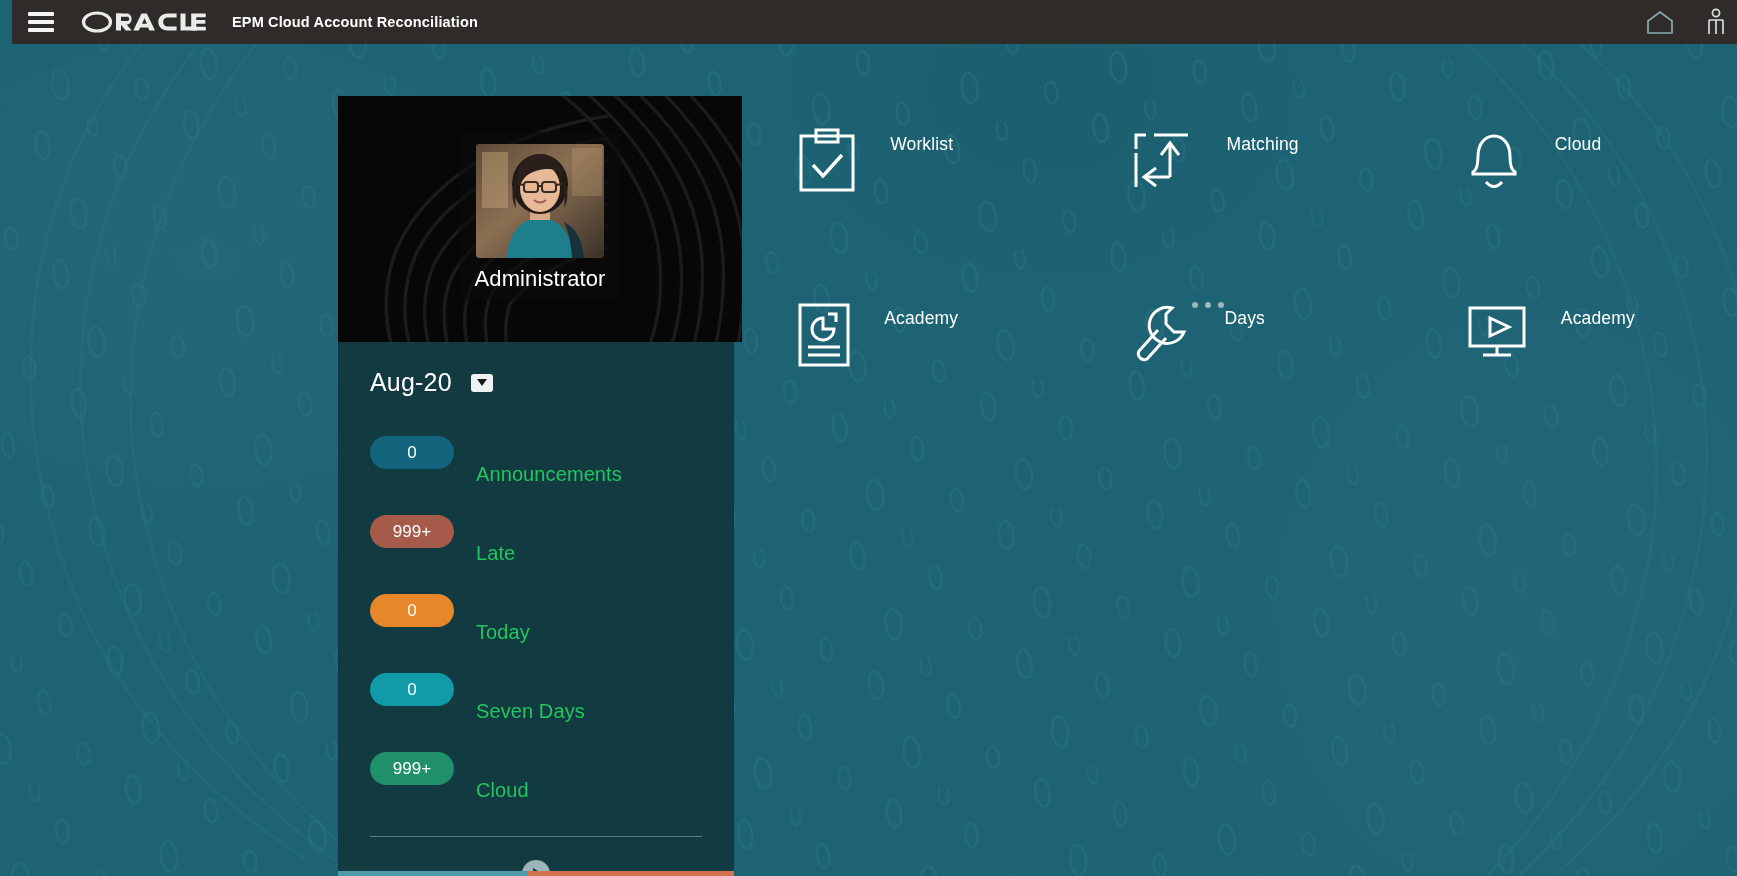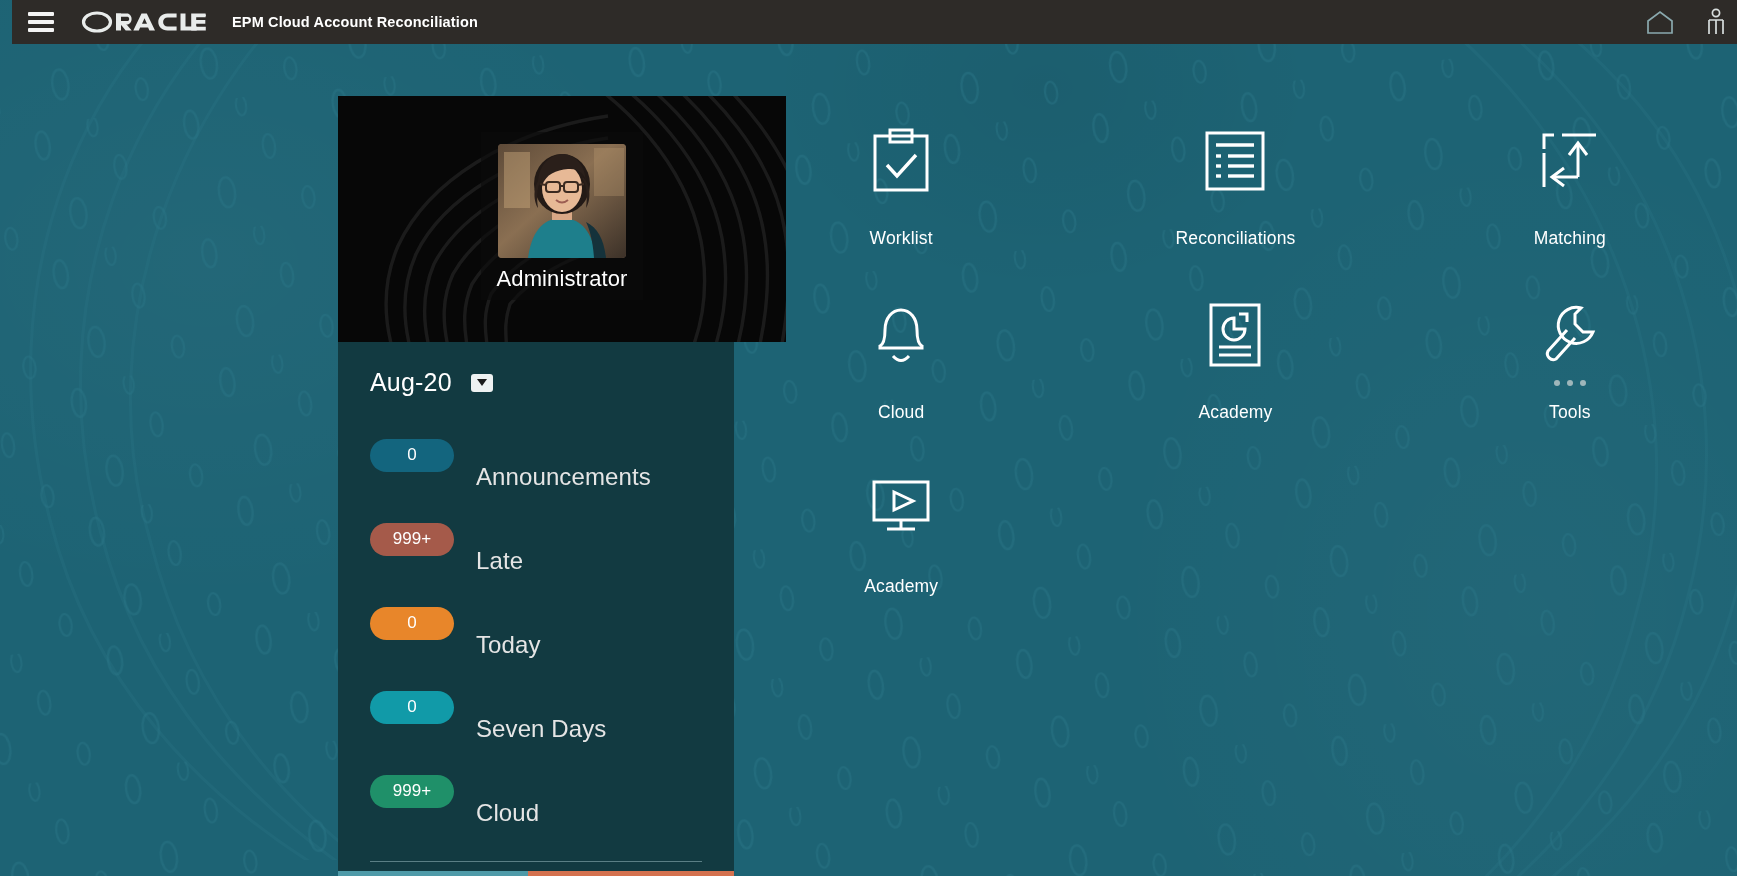--- a/index.html
+++ b/index.html
@@ -72,21 +72,21 @@
   .card {
     position:absolute;
     left:338px; top:96px;
     width:396px; height:780px;
     background:#123a41;
     z-index:10;
     display:flex; flex-direction:column;
   }
   .avatar-banner {
     position:relative;
-    width:448px; height:246px;
+    width:404px; height:246px;
     background:#070707;
     overflow:hidden;
     flex:none;
   }
   .avatar-banner .finger { position:absolute; opacity:.85; }
   .fp-a { left:-60px; top:-10px; }
   .fp-b { right:-90px; top:-30px; }
 
   .avatar-block {
     position:absolute;
@@ -153,22 +153,22 @@
   .badge-pill {
     width:84px; height:33px;
     border-radius:17px;
     display:flex; align-items:center; justify-content:center;
     color:#ffffff;
     font-size:17px;
     flex:none;
   }
   .badge-text {
     margin-left:22px;
-    color:#e5e5e5;
-    font-size:24px;
+    color:#22c55e;
+    font-size:20px;
     letter-spacing:.1px;
     margin-top:44px;
   }
 
   .card-divider {
     height:1px;
     background:rgba(190,225,228,.42);
     margin:22px 0 0 0;
   }
 
@@ -201,21 +201,21 @@
     display:grid;
     grid-template-columns:repeat(3, 1fr);
     grid-template-rows:repeat(3, 174px);
     justify-items:center;
     align-content:start;
     padding-top:26px;
     z-index:10;
   }
   .tile {
     width:210px;
-    display:flex; flex-direction:column; align-items:center;
+    display:flex; flex-direction:row; 
     cursor:pointer;
   }
   .tile-icon {
     height:78px;
     display:flex; align-items:center; justify-content:center;
   }
   .tile-dots {
     height:14px;
     display:flex; align-items:center; justify-content:center; gap:7px;
     margin-top:2px;
@@ -432,42 +432,20 @@
         </div>
         <div class="tile-dots empty">
           <span></span>
           <span></span>
           <span></span>
         </div>
         <div class="tile-label">Worklist</div>
       </div>
       <div class="tile">
         <div class="tile-icon">
-          <svg width="62" height="62" viewBox="0 0 62 62">
-    <rect x="3" y="3" width="56" height="56" fill="none" stroke="#ffffff" stroke-width="3"></rect>
-    <path d="M12 15 h38" stroke="#ffffff" stroke-width="3.4"></path>
-    <g stroke="#ffffff" stroke-width="3.4">
-      <path d="M12 26 h5"></path>
-              <path d="M24 26 h26"></path>
-      <path d="M12 36 h5"></path>
-              <path d="M24 36 h26"></path>
-      <path d="M12 46 h5"></path>
-              <path d="M24 46 h26"></path>
-    </g>
-  </svg>
-        </div>
-        <div class="tile-dots empty">
-          <span></span>
-          <span></span>
-          <span></span>
-        </div>
-        <div class="tile-label">Reconciliations</div>
-      </div>
-      <div class="tile">
-        <div class="tile-icon">
           <svg width="64" height="64" viewBox="0 0 64 64">
     <path d="M6 20 V6 h10" fill="none" stroke="#ffffff" stroke-width="3"></path>
     <path d="M6 24 V58" fill="none" stroke="#ffffff" stroke-width="3"></path>
     <path d="M24 6 H58" fill="none" stroke="#ffffff" stroke-width="3"></path>
     <path d="M40 48 V16" fill="none" stroke="#ffffff" stroke-width="3"></path>
     <path d="M31 26 L40 14 L49 26" fill="none" stroke="#ffffff" stroke-width="3"></path>
     <path d="M16 48 H40" fill="none" stroke="#ffffff" stroke-width="3"></path>
     <path d="M26 39 L14 48 L26 57" fill="none" stroke="#ffffff" stroke-width="3"></path>
   </svg>
         </div>
@@ -514,21 +492,21 @@
           <svg width="62" height="62" viewBox="0 0 62 62">
     <path d="M42 4 A18 18 0 1 0 54 28 L44 28 L36 20 L36 10 Z" fill="none" stroke="#ffffff" stroke-width="3"></path>
     <path d="M28 26 L9 47 A6 6 0 0 0 17 55 L36 34" fill="none" stroke="#ffffff" stroke-width="3"></path>
   </svg>
         </div>
         <div class="tile-dots">
           <span></span>
           <span></span>
           <span></span>
         </div>
-        <div class="tile-label">Tools</div>
+        <div class="tile-label">Days</div>
       </div>
       <div class="tile">
         <div class="tile-icon">
           <svg width="64" height="60" viewBox="0 0 64 60">
     <rect x="5" y="3" width="54" height="38" fill="none" stroke="#ffffff" stroke-width="3"></rect>
     <path d="M25 13 L44 22 L25 31 Z" fill="none" stroke="#ffffff" stroke-width="3"></path>
     <path d="M32 41 V50" stroke="#ffffff" stroke-width="3"></path>
     <path d="M18 50 H46" stroke="#ffffff" stroke-width="3"></path>
   </svg>
         </div>

